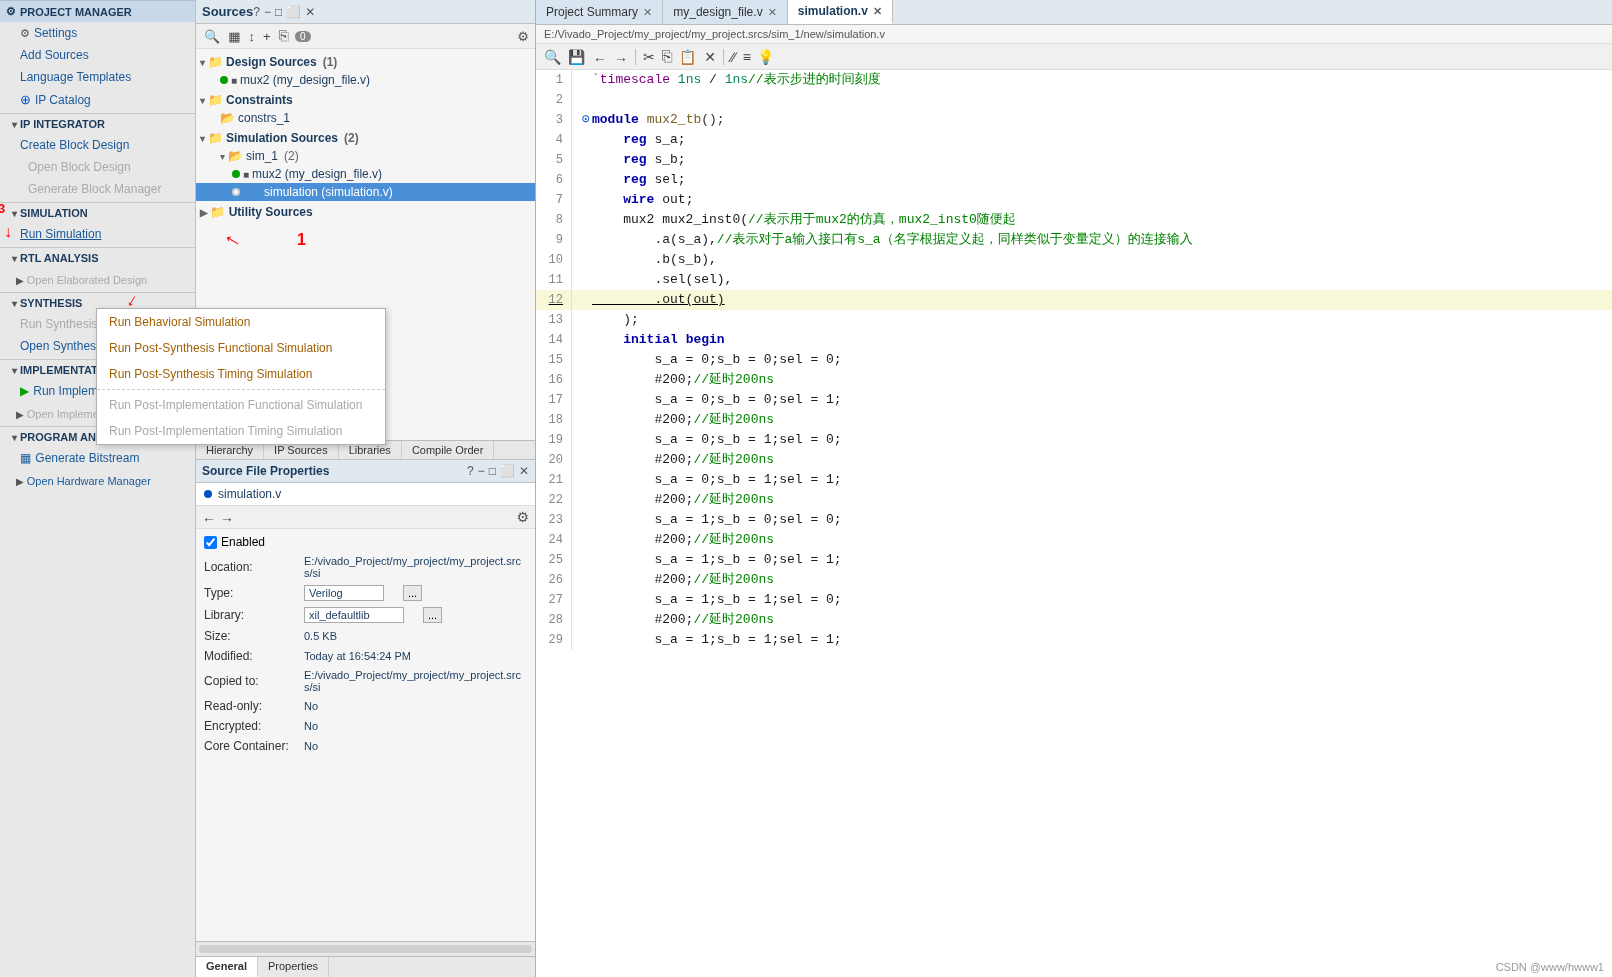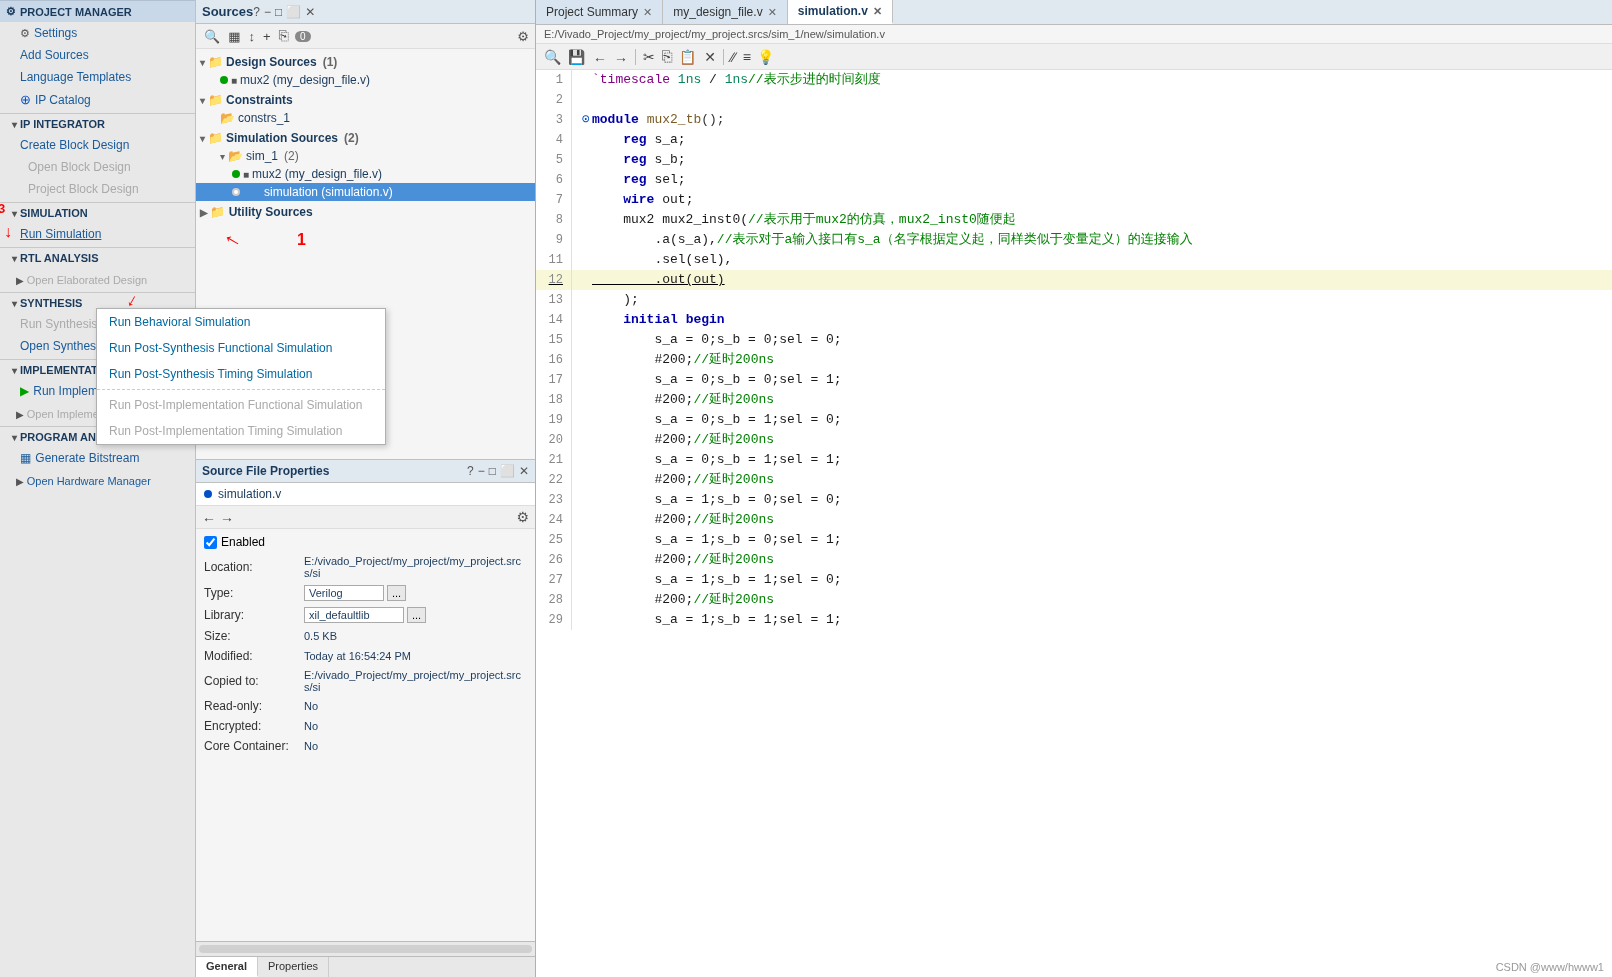--- a/index.html
+++ b/index.html
@@ -64,21 +64,21 @@
       top: 308px;
       background: white;
       border: 1px solid #b0b0b0;
       box-shadow: 2px 2px 6px rgba(0,0,0,0.2);
       z-index: 100;
       width: 290px;
     }
     .dropdown-item {
       padding: 6px 12px;
       font-size: 12px;
-      color: #0369a1;
+      color: #a16207;
       cursor: pointer;
     }
     .dropdown-item-disabled {
       padding: 6px 12px;
       font-size: 12px;
       color: #aaa;
       cursor: default;
     }
     .dropdown-divider { border-top: 1px dashed #ccc; margin: 2px 0; }
 
@@ -242,21 +242,21 @@
     }
     .prop-label {
       width: 100px;
       color: #333;
       flex-shrink: 0;
     }
     .prop-value { color: #1a3a5c; flex: 1; word-break: break-all; font-size: 11px; }
     .prop-input {
       display: flex;
       align-items: center;
-      gap: 3px;
+      gap: 19px;
     }
     .prop-input-box {
       border: 1px solid #aaa;
       padding: 1px 4px;
       background: white;
       font-size: 11px;
       color: #1a3a5c;
       width: 80px;
     }
     .prop-dots-btn {
@@ -417,21 +417,21 @@
     <span class="chevron">▾</span>
     <span>IP INTEGRATOR</span>
   </div>
   <div class="sidebar-item">
     <span>Create Block Design</span>
   </div>
   <div class="sidebar-item-disabled">
     <span>Open Block Design</span>
   </div>
   <div class="sidebar-item-disabled">
-    <span>Project Block Design</span>
+    <span>Generate Block Manager</span>
   </div>
 
   <div class="sidebar-subsection" style="position:relative;">
     <span class="chevron">▾</span>
     <span>SIMULATION</span>
     <span style="position:absolute;left:-2px;top:-2px;color:red;font-weight:bold;font-size:13px;">3</span>
   </div>
   <div class="run-sim-item" style="position:relative;">
     <span style="color:#1a5a9a;text-decoration:underline;">Run Simulation</span>
     <span style="position:absolute;left:4px;top:0px;color:red;font-size:16px;">↓</span>
@@ -576,20 +576,26 @@
           <span>Utility Sources</span>
         </div>
       </div>
 
       <div style="display:flex;align-items:center;padding:4px 30px;">
         <span style="color:red;font-size:22px;transform:rotate(-60deg);display:inline-block;">↑</span>
         <span style="color:red;font-weight:bold;font-size:16px;margin-left:60px;">1</span>
       </div>
     </div>
 
+    <div class="tree-tabs">
+      <div class="tree-tab">Hierarchy</div>
+      <div class="tree-tab">IP Sources</div>
+      <div class="tree-tab">Libraries</div>
+      <div class="tree-tab">Compile Order</div>
+    </div>
   </div>
 
   <div class="properties-panel">
     <div class="prop-header">
       <span class="prop-header-title">Source File Properties</span>
       <div class="panel-header-icons">
         <span>?</span>
         <span>−</span>
         <span>□</span>
         <span>⬜</span>
@@ -752,20 +758,25 @@
       <span class="line-content">    mux2 mux2_inst0(<span class="cm">//表示用于mux2的仿真，mux2_inst0随便起</span></span>
     </div>
 
     <div class="code-line" style="position:relative;">
       <span class="line-num">9</span>
       <span class="line-dot"></span>
       <span class="line-content">        .a(s_a),<span class="cm">//表示对于a输入接口有s_a（名字根据定义起，同样类似于变量定义）的连接输入</span></span>
 
     </div>
 
+    <div class="code-line">
+      <span class="line-num">10</span>
+      <span class="line-dot"></span>
+      <span class="line-content">        .b(s_b),</span>
+    </div>
 
     <div class="code-line">
       <span class="line-num">11</span>
       <span class="line-dot"></span>
       <span class="line-content">        .sel(sel),</span>
     </div>
 
     <div class="code-line highlighted">
       <span class="line-num">12</span>
       <span class="line-dot"></span>

